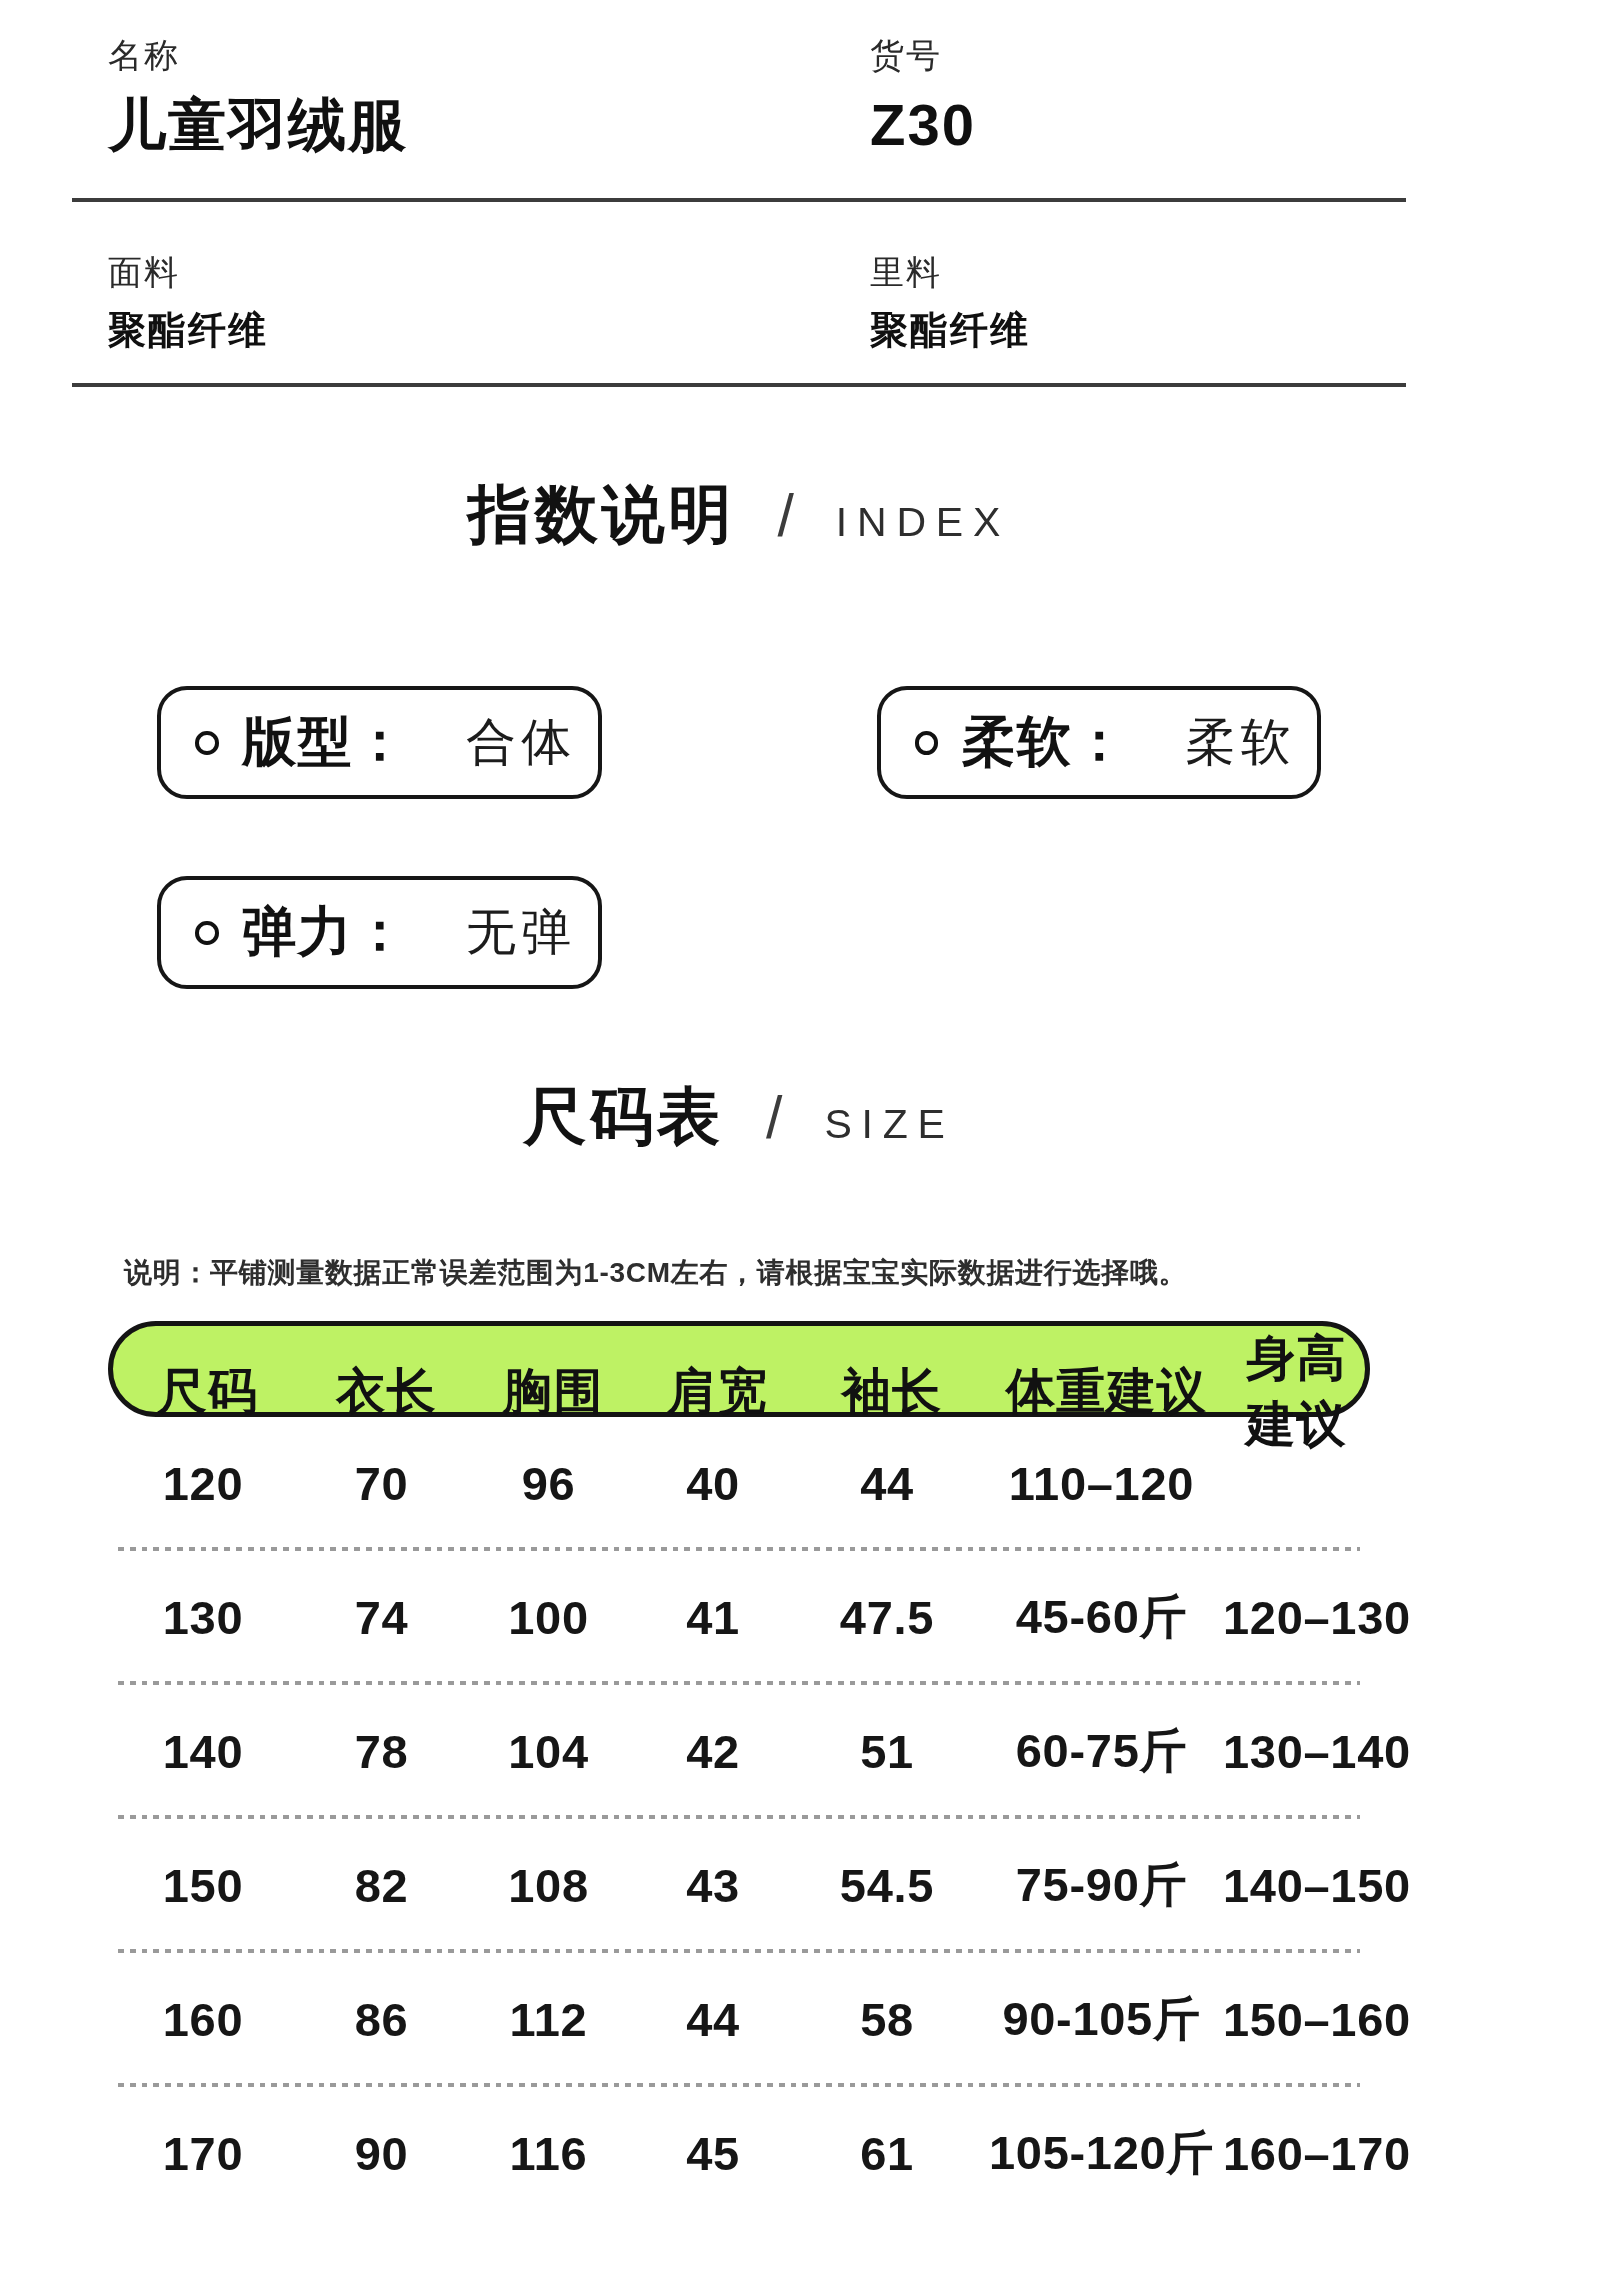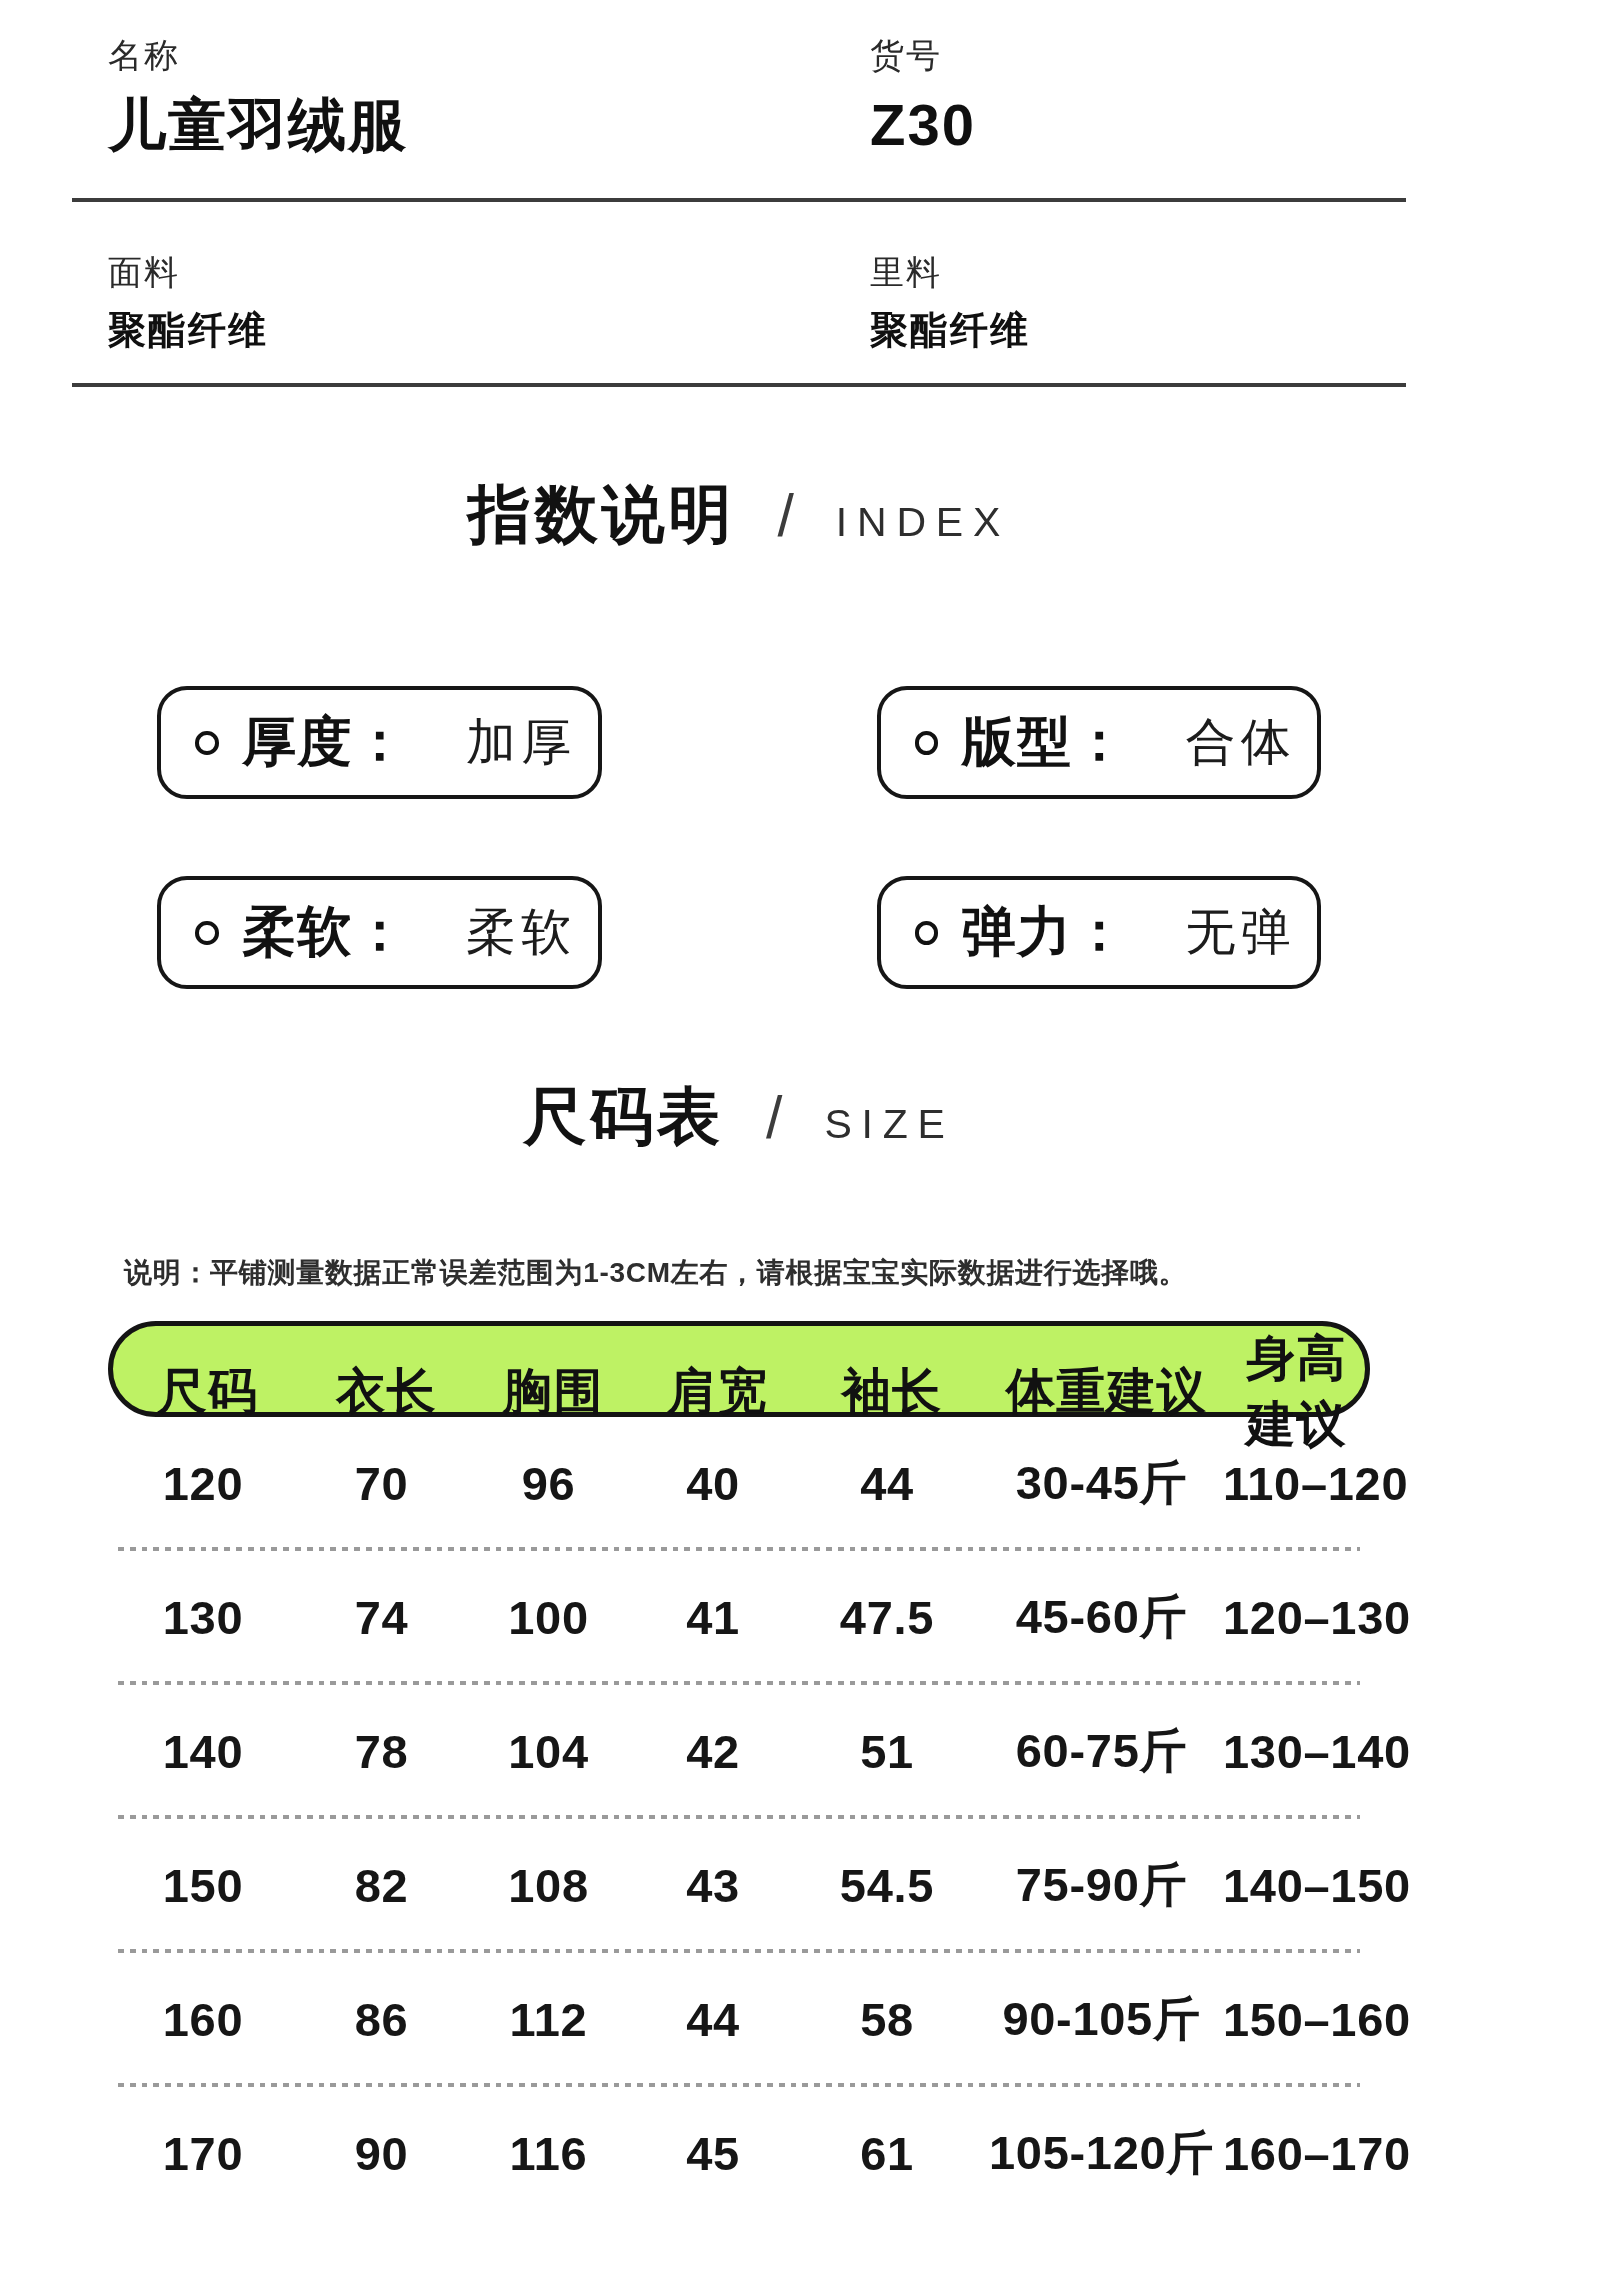--- a/index.html
+++ b/index.html
@@ -84,25 +84,20 @@
 
   <h2 class="section-title">
     <span class="title-zh">指数说明</span>
     <span class="title-slash">/</span>
     <span class="title-en">INDEX</span>
   </h2>
 
   <div class="index-grid">
     <div class="index-box">
       <span class="ring"></span>
-      <span class="index-label">厚度：</span>
-      <span class="index-value">加厚</span>
-    </div>
-    <div class="index-box">
-      <span class="ring"></span>
       <span class="index-label">版型：</span>
       <span class="index-value">合体</span>
     </div>
     <div class="index-box">
       <span class="ring"></span>
       <span class="index-label">柔软：</span>
       <span class="index-value">柔软</span>
     </div>
     <div class="index-box">
       <span class="ring"></span>
@@ -129,21 +124,20 @@
       <span class="th">体重建议</span>
       <span class="th">身高建议</span>
     </div>
 
     <div class="table-row">
       <span class="td">120</span>
       <span class="td">70</span>
       <span class="td">96</span>
       <span class="td">40</span>
       <span class="td">44</span>
-      <span class="td">30-45斤</span>
       <span class="td">110–120</span>
     </div>
     <div class="table-row">
       <span class="td">130</span>
       <span class="td">74</span>
       <span class="td">100</span>
       <span class="td">41</span>
       <span class="td">47.5</span>
       <span class="td">45-60斤</span>
       <span class="td">120–130</span>

